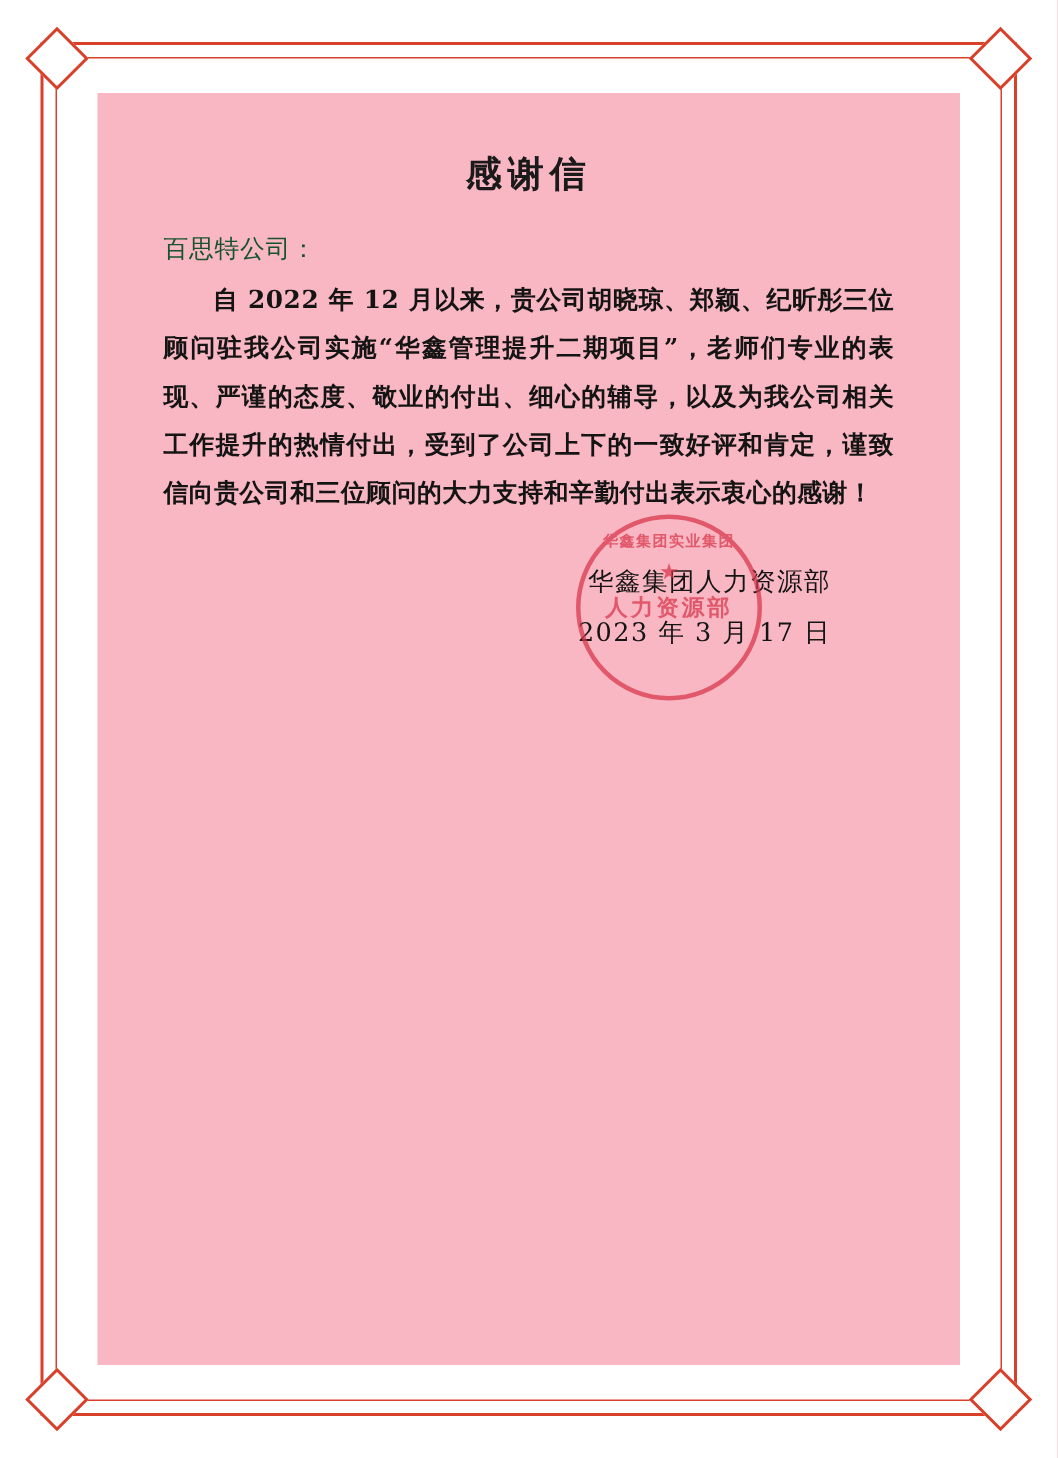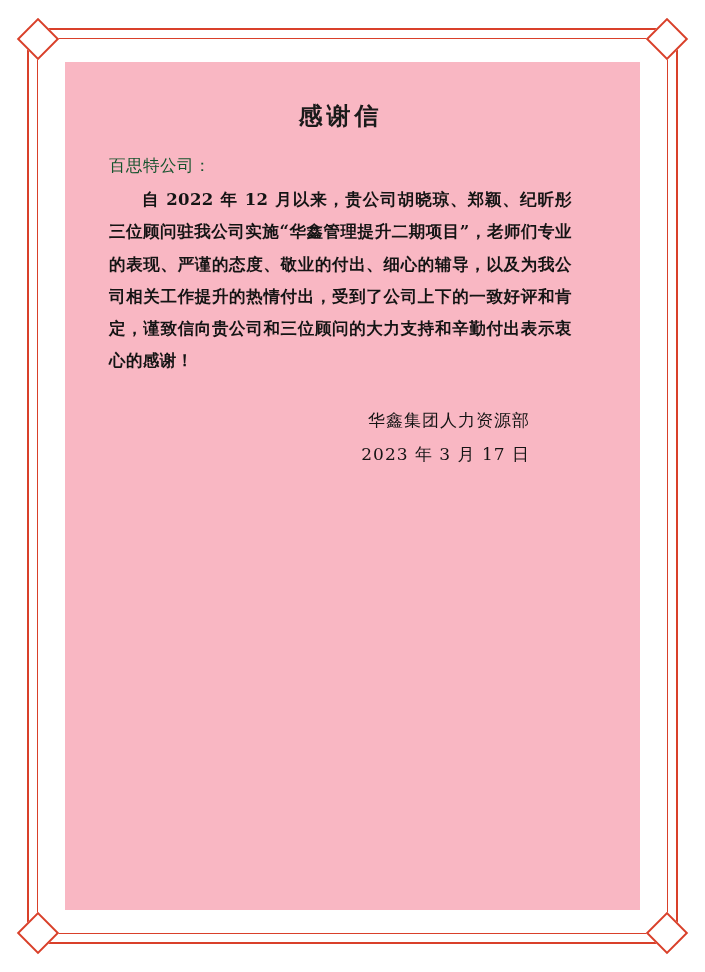--- a/index.html
+++ b/index.html
@@ -51,21 +51,21 @@
 
   
   #letter-body {
     position: absolute;
     left: 36px;
     top: 32px;
     right: 36px;
     bottom: 32px;
     background: #f9b7c3;
     box-sizing: border-box;
-    padding: 30px 68px 20px 44px;
+    padding: 30px 44px 20px 44px;
     overflow: hidden;
   }
 
   #letter-title {
     text-align: center;
     font-size: 24px;
     font-weight: bold;
     letter-spacing: 4px;
     color: #1a1a1a;
     margin: 8px 0 18px 0;
@@ -167,16 +167,21 @@
     <div id="letter-title">感谢信</div>
 
     <div id="salutation">百思特公司：</div>
 
     <p class="para">自 2022 年 12 月以来，贵公司胡晓琼、郑颖、纪昕彤三位顾问驻我公司实施“华鑫管理提升二期项目”，老师们专业的表现、严谨的态度、敬业的付出、细心的辅导，以及为我公司相关工作提升的热情付出，受到了公司上下的一致好评和肯定，谨致信向贵公司和三位顾问的大力支持和辛勤付出表示衷心的感谢！</p>
 
     <div id="signature-block">
       <div class="sig-line">华鑫集团人力资源部</div>
       <div class="sig-line">2023 年 3 月 17 日</div>
 
+      <div id="company-seal">
+        <div id="seal-arc-text">华鑫集团实业集团</div>
+        <div id="seal-star">★</div>
+        <div id="seal-inner-text">人力资源部</div>
+      </div>
     </div>
 
   </div>
 </div>
 
 </body></html>

